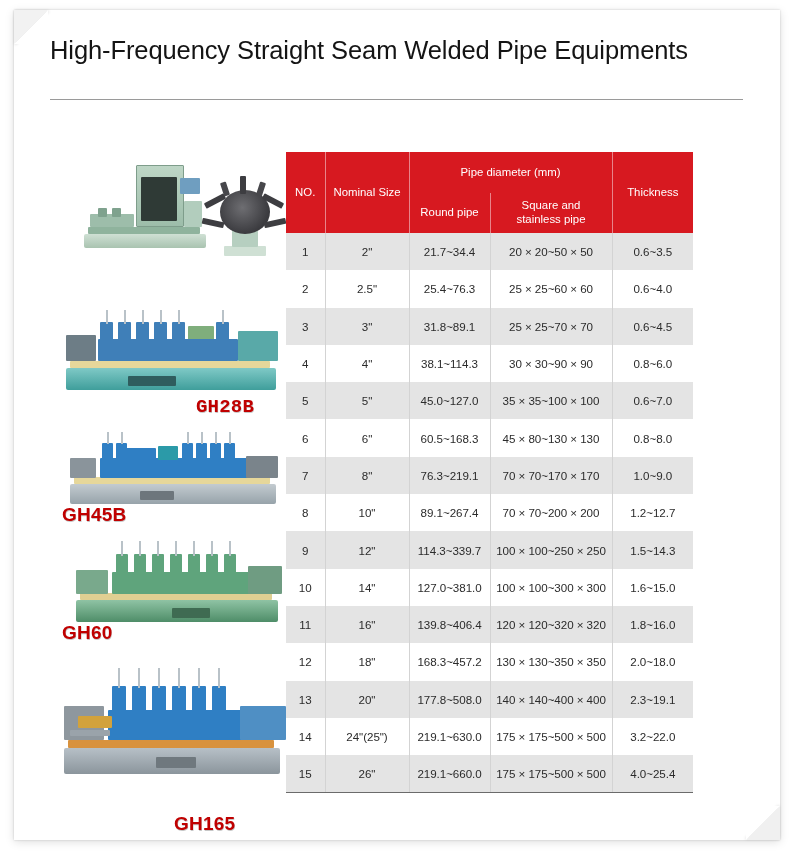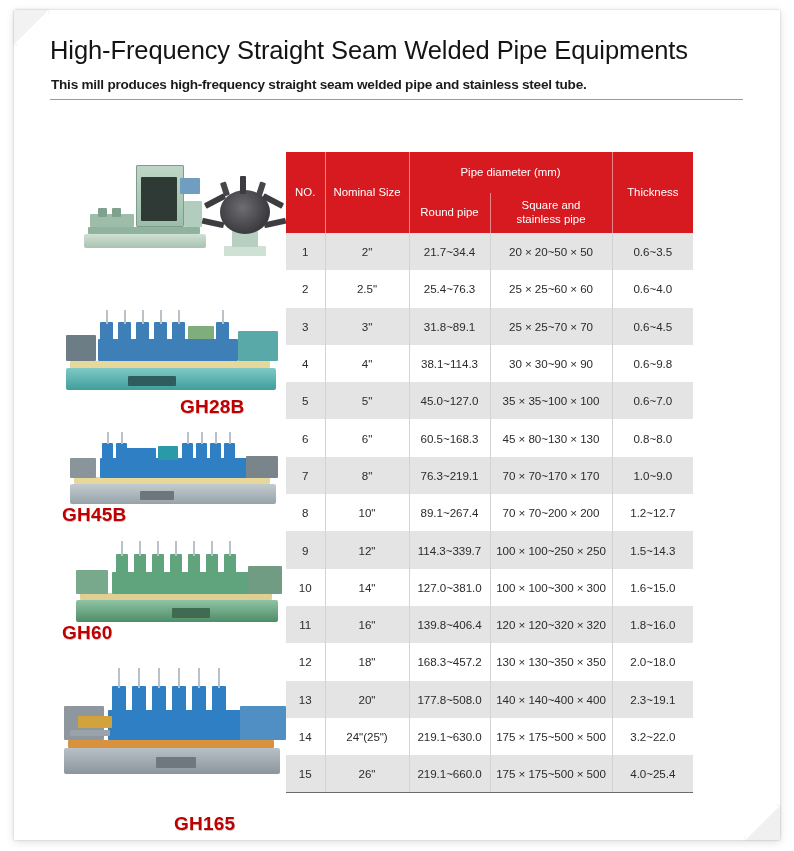--- a/index.html
+++ b/index.html
@@ -190,21 +190,20 @@
 
 <div id="page">
 
   <div class="sheet"></div>
   <div class="curl-tl"></div>
   <div class="curl-tl2"></div>
   <div class="curl-br"></div>
   <div class="curl-br2"></div>
 
   <div class="title">High-Frequency Straight Seam Welded Pipe Equipments</div>
-  <div class="subtitle">This mill produces high-frequency straight seam welded pipe and stainless steel tube.</div>
   <div class="rule"></div>
 
   <div class="prod" style="left:62px; top:158px; width:225px; height:255px;">
 
     <div class="mach" style="left:22px; top:2px; width:130px; height:88px;">
       <div class="base" style="width:122px; height:14px; background:linear-gradient(180deg,#cfe0d4,#a9c3b0);"></div>
       <div class="deck" style="bottom:14px; width:112px; background:#8fb39d;"></div>
       <div class="cab" style="left:52px; bottom:21px; width:46px; height:60px; background:linear-gradient(180deg,#bed6c6,#9dbdaa); border:1px solid #7e9d8b;"></div>
       <div class="cab" style="left:57px; bottom:27px; width:36px; height:44px; background:#2f3a36;"></div>
       <div class="cab" style="left:96px; bottom:54px; width:20px; height:16px; background:#6f9ec0;"></div>
@@ -242,21 +241,21 @@
       <div class="cab" style="left:106px; bottom:50px; width:13px; height:18px; background:#3f7fb8;"></div>
       <div class="cab" style="left:150px; bottom:50px; width:13px; height:18px; background:#3f7fb8;"></div>
       <div class="rod" style="left:40px;  bottom:66px; height:14px;"></div>
       <div class="rod" style="left:58px;  bottom:66px; height:14px;"></div>
       <div class="rod" style="left:76px;  bottom:66px; height:14px;"></div>
       <div class="rod" style="left:94px;  bottom:66px; height:14px;"></div>
       <div class="rod" style="left:112px; bottom:66px; height:14px;"></div>
       <div class="rod" style="left:156px; bottom:66px; height:14px;"></div>
     </div>
 
-    <div class="prod-label" style="left:118px; top:238px;">GH28B</div>
+    <div class="prod-label" style="left:134px; top:238px;font-family:Liberation Mono, monospace;">GH28B</div>
   </div>
 
   <div class="prod" style="left:62px; top:430px; width:225px; height:112px;">
     <div class="mach" style="left:8px; top:0px; width:214px; height:74px;">
       <div class="base" style="width:206px; height:20px; background:linear-gradient(180deg,#c3cbd0,#97a3aa);"></div>
       <div class="deck" style="bottom:20px; width:196px; background:#e6d79a;"></div>
       <div class="cab" style="left:0px; bottom:26px; width:26px; height:20px; background:#8a949b;"></div>
       <div class="cab" style="left:30px; bottom:26px; width:150px; height:20px; background:#2f7fc4;"></div>
       <div class="cab" style="left:176px; bottom:26px; width:32px; height:22px; background:#7a848b;"></div>
       <div class="cab" style="left:56px; bottom:40px; width:30px; height:16px; background:#2f7fc4;"></div>
@@ -374,21 +373,21 @@
             <td>3"</td>
             <td>31.8~89.1</td>
             <td>25 × 25~70 × 70</td>
             <td class="last">0.6~4.5</td>
           </tr>
           <tr class="even">
             <td>4</td>
             <td>4"</td>
             <td>38.1~114.3</td>
             <td>30 × 30~90 × 90</td>
-            <td class="last">0.6~9.8</td>
+            <td class="last">0.8~6.0</td>
           </tr>
           <tr class="odd">
             <td>5</td>
             <td>5"</td>
             <td>45.0~127.0</td>
             <td>35 × 35~100 × 100</td>
             <td class="last">0.6~7.0</td>
           </tr>
           <tr class="even">
             <td>6</td>

